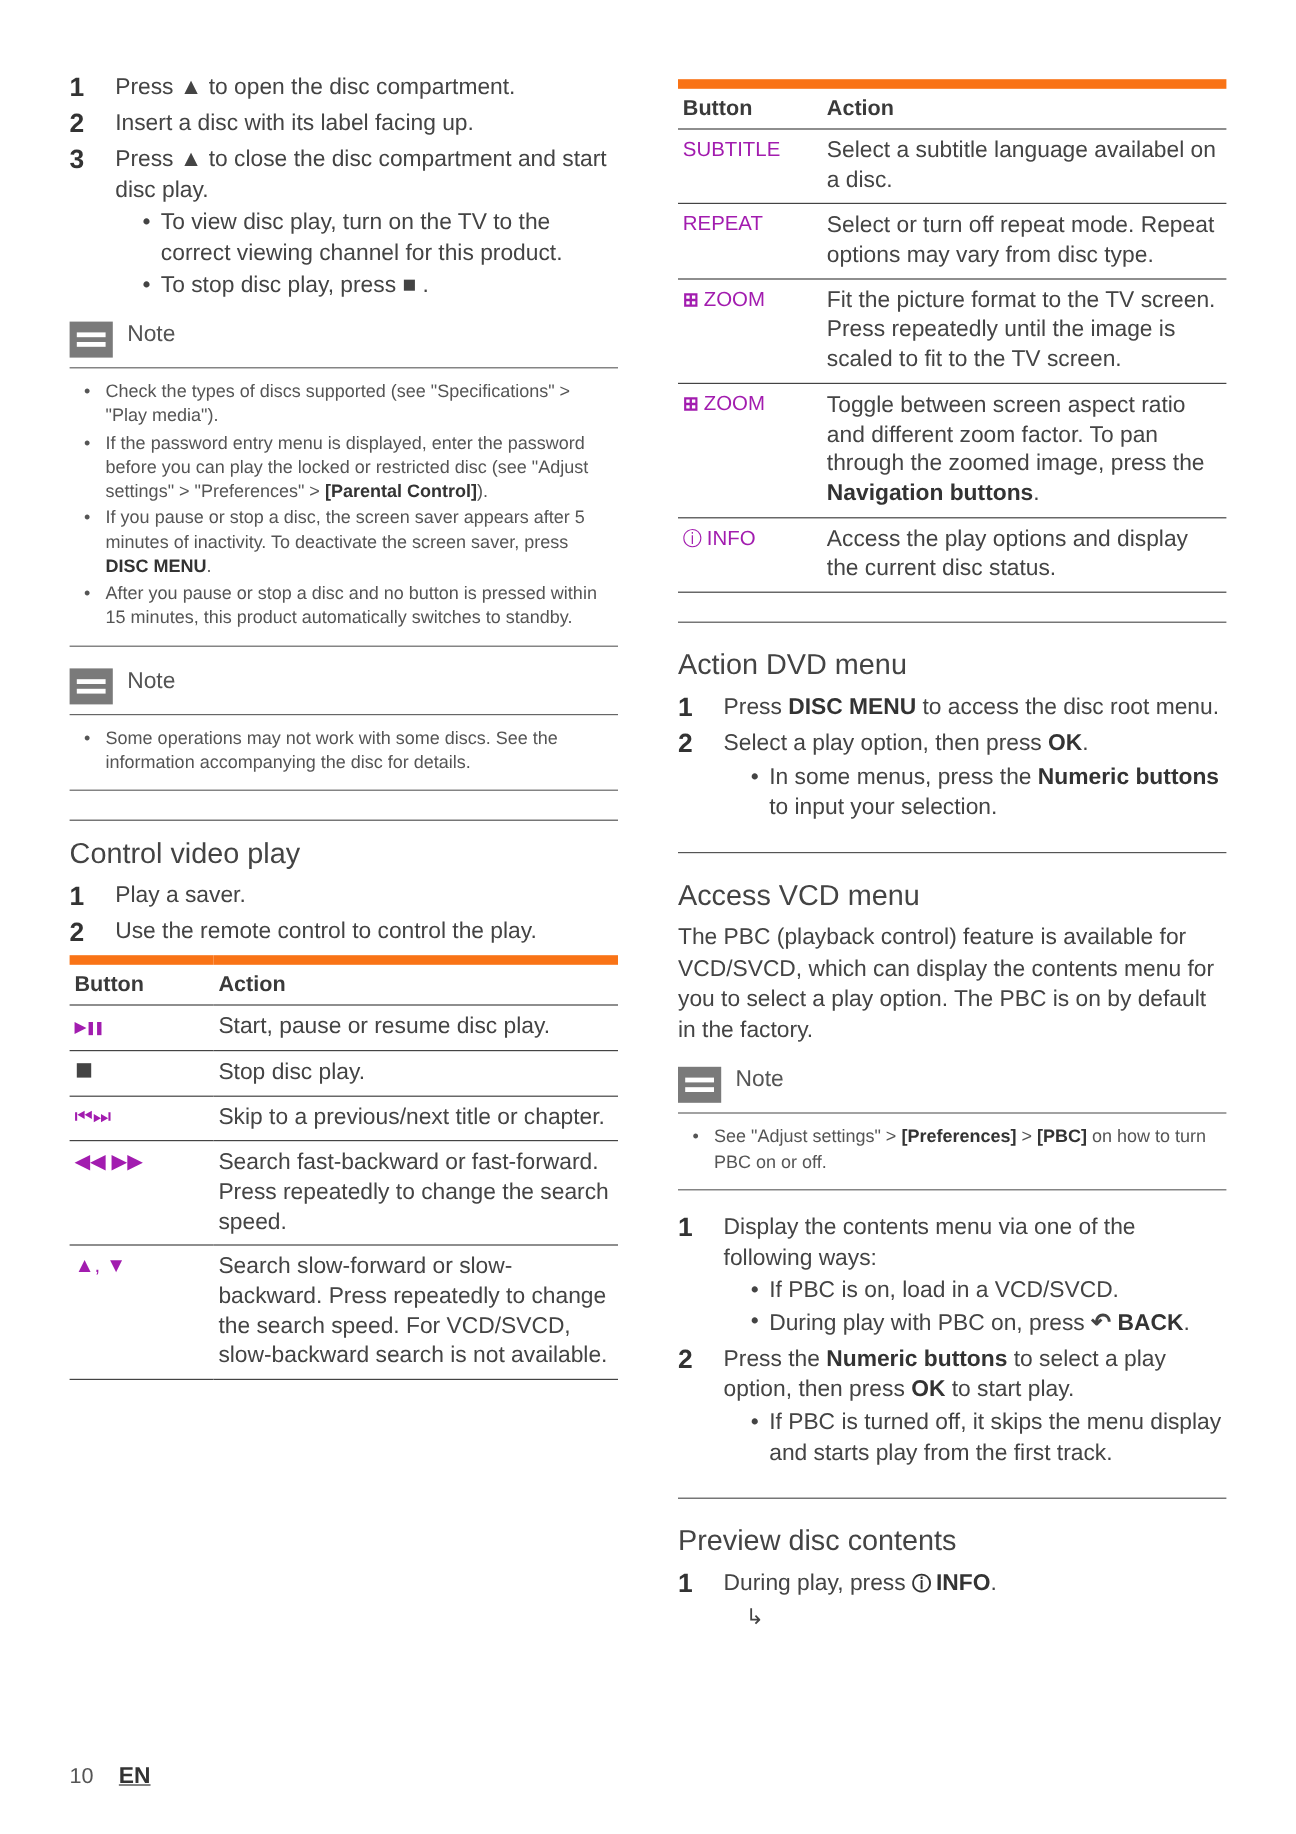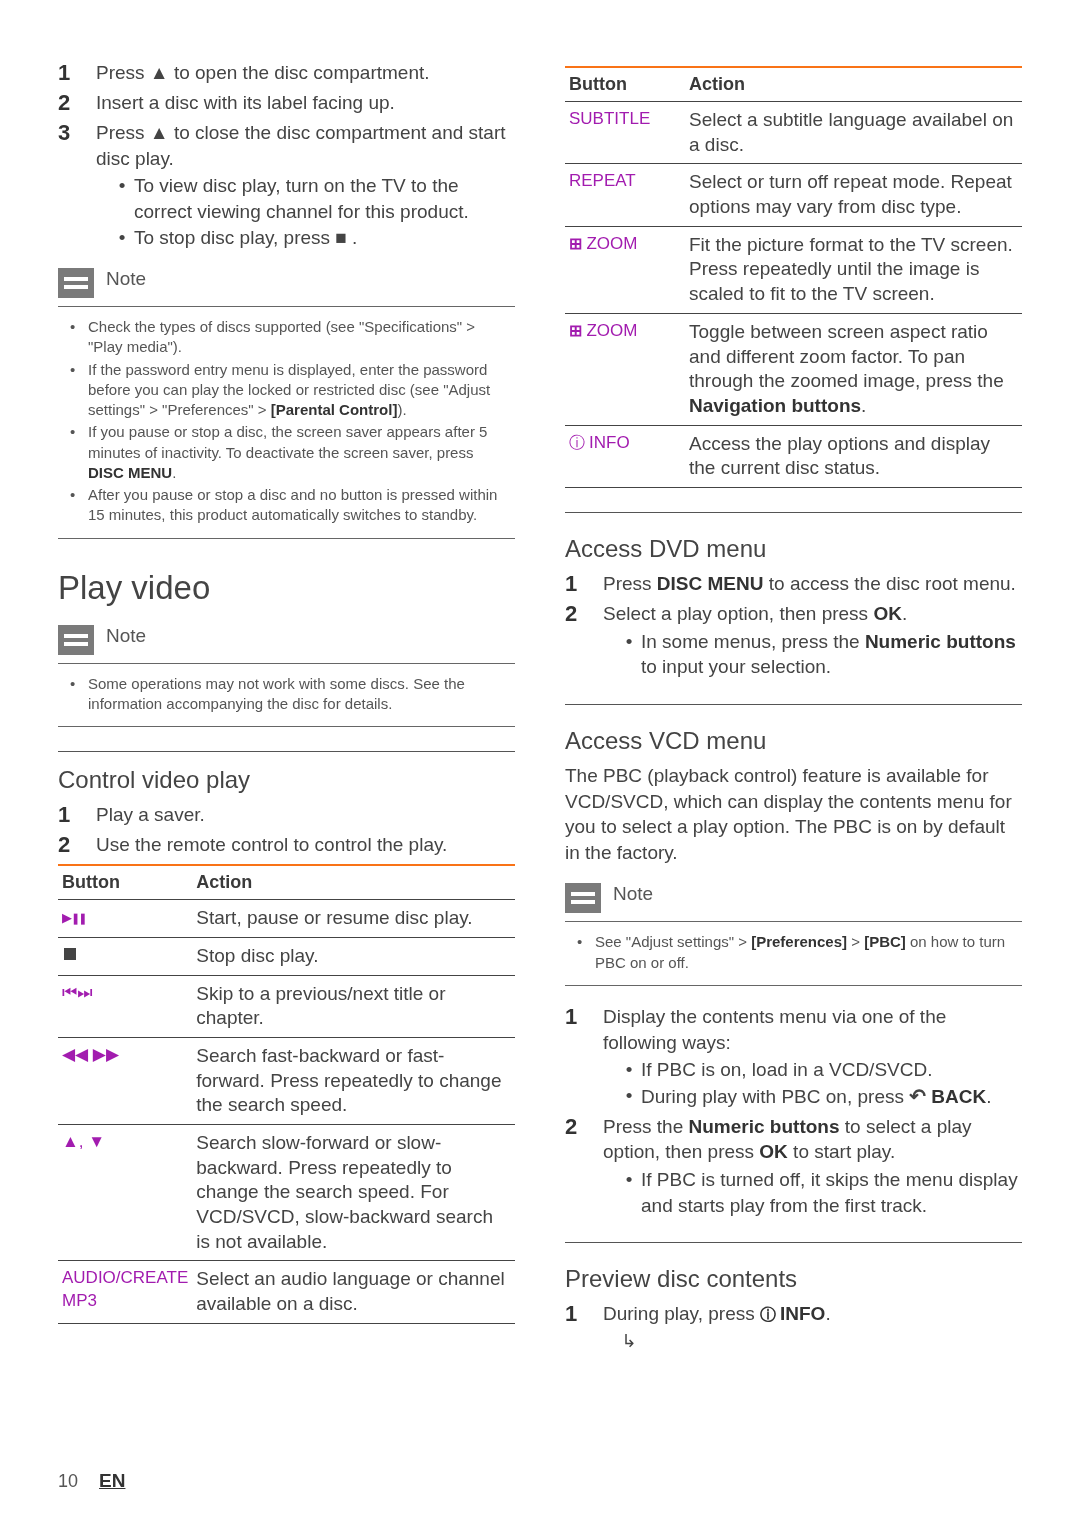--- a/index.html
+++ b/index.html
@@ -35,21 +35,21 @@
     .note-body { border: 1px solid #bbb; padding: 10px 12px; }
     .note-body.borderonly { border-top: 1px solid #666; border-bottom: 1px solid #666; border-left: none; border-right: none; }
     .note-list { list-style: none; font-size: 15px; line-height: 1.35; color: #555; }
     .note-list > li { display: flex; margin-bottom: 2px; }
     .note-list .nbul { width: 18px; flex-shrink: 0; text-align: left; }
     .h1 { font-size: 33px; color: #444; margin: 30px 0 14px 0; font-weight: normal; }
     .h2 { font-size: 24px; color: #444; margin: 10px 0 8px 0; font-weight: normal; }
     .h2-hr-top { border-top: 1px solid #555; padding-top: 14px; margin-top: 24px; }
     .hr-top { border-top: 1px solid #555; margin-top: 24px; padding-top: 12px; }
     table { width: 100%; border-collapse: collapse; margin-top: 6px; }
-    th { text-align: left; font-size: 18px; font-weight: bold; border-top: 2px solid #f97316; border-bottom: 1px solid #444; padding: 6px 4px; }
+    th { text-align: left; font-size: 18px; font-weight: bold; border-top: 8px solid #f97316; border-bottom: 1px solid #444; padding: 6px 4px; }
     td { font-size: 19px; line-height: 1.3; border-bottom: 1px solid #444; padding: 6px 4px; vertical-align: top; color: #444; }
     td:first-child { width: 120px; font-weight: normal; }
     .btncell { font-size: 17px; font-weight: bold; color: #a21caf; }
     .footer { position: absolute; bottom: 36px; left: 58px; font-size: 18px; color: #555; }
     .footer .pagenum { margin-right: 16px; }
     .footer .lang { font-weight: bold; font-size: 19px; color: #333; text-decoration: underline; }
     .bold { font-weight: bold; color: #333; }
     .stop-inline { display: inline-block; width: 12px; height: 12px; background: #444; position: relative; top: 0px; margin-left: 2px; }
   </style>
 </head>
@@ -109,21 +109,20 @@
               <span><span>If you pause or stop a disc, the screen saver appears after 5 minutes of inactivity. To deactivate the screen saver, press </span><span class="bold">DISC MENU</span><span>.</span></span>
             </li>
           <li>
               <span class="nbul">•</span>
               <span>After you pause or stop a disc and no button is pressed within 15 minutes, this product automatically switches to standby.</span>
             </li>
         </ul>
       </div>
     </div>
 
-    <h1 class="h1">Play video</h1>
 
     <div class="notebox">
       <div class="note-header">
         <div class="note-icon">
             <span></span>
             <span></span>
           </div>
         <div class="note-title">Note</div>
       </div>
       <div class="note-body borderonly">
@@ -170,24 +169,20 @@
           <td>Skip to a previous/next title or chapter.</td>
         </tr>
         <tr>
           <td class="btncell"><span>◀◀ ▶▶</span></td>
           <td>Search fast-backward or fast-forward. Press repeatedly to change the search speed.</td>
         </tr>
         <tr>
           <td class="btncell"><span>▲, ▼</span></td>
           <td>Search slow-forward or slow-backward. Press repeatedly to change the search speed. For VCD/SVCD, slow-backward search is not available.</td>
         </tr>
-        <tr>
-          <td class="btncell">AUDIO/CREATE MP3</td>
-          <td>Select an audio language or channel available on a disc.</td>
-        </tr>
       </tbody>
     </table>
 
   </div>
 
   <div class="col">
 
     <table>
       <thead>
         <tr>
@@ -213,21 +208,21 @@
           <td><span>Toggle between screen aspect ratio and different zoom factor. To pan through the zoomed image, press the </span><span class="bold">Navigation buttons</span><span>.</span></td>
         </tr>
         <tr>
           <td class="btncell"><span class="icon-info"></span><span>INFO</span></td>
           <td>Access the play options and display the current disc status.</td>
         </tr>
       </tbody>
     </table>
 
     <div class="hr-top">
-      <h2 class="h2">Access DVD menu</h2>
+      <h2 class="h2">Action DVD menu</h2>
       <ol class="ol-main">
         <li>
           <span class="ol-num">1</span>
           <span class="ol-body"><span>Press </span><span class="bold">DISC MENU</span><span> to access the disc root menu.</span></span>
         </li>
         <li>
           <span class="ol-num">2</span>
           <span class="ol-body">
             <span><span>Select a play option, then press </span><span class="bold">OK</span><span>.</span></span>
             <ul class="sub-bullet">

